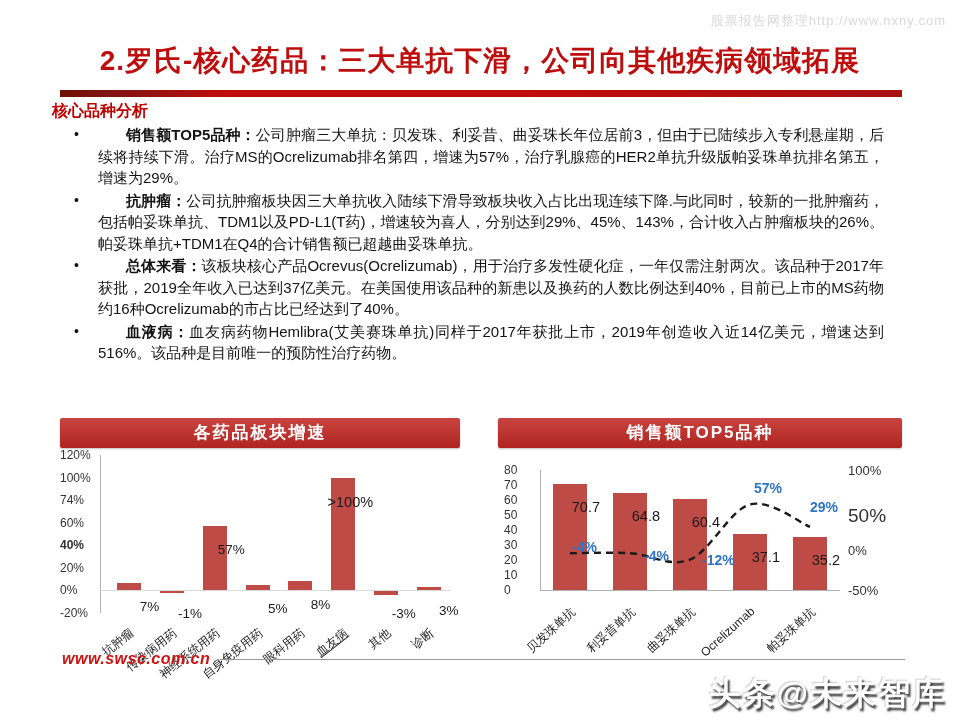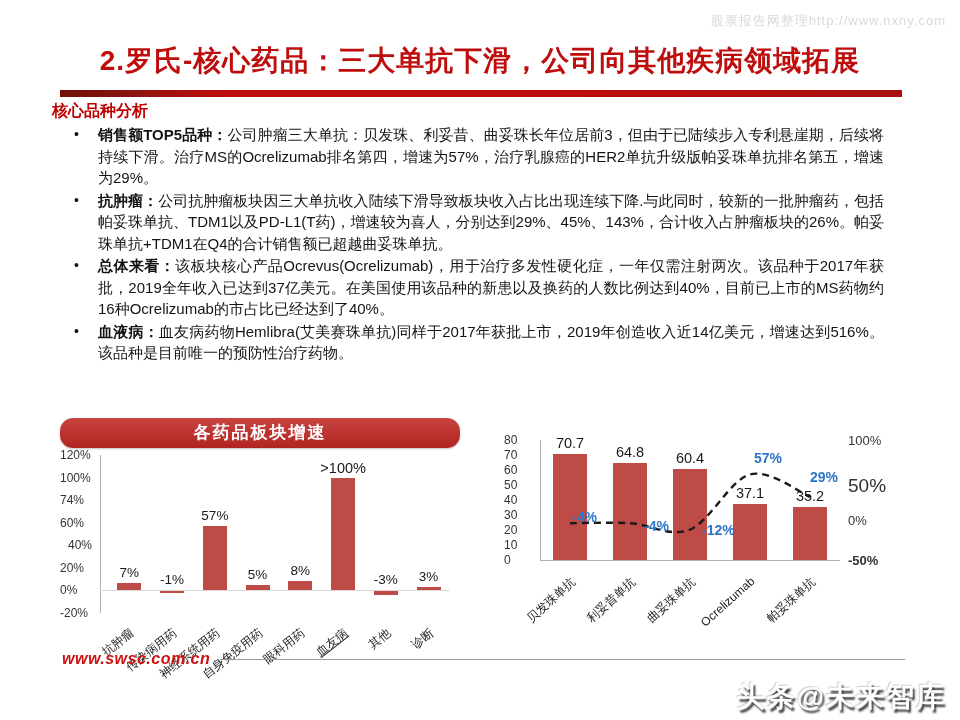--- a/index.html
+++ b/index.html
@@ -14,51 +14,51 @@
 
   .divider { position:absolute; left:60px; top:90px; width:842px; height:7px;
              background:linear-gradient(90deg,#6e1208 0%,#8e1410 9%,#c00c0c 20%,#c00c0c 55%,#a81010 100%); }
 
   .section-heading { position:absolute; left:52px; top:101px; font-size:16px; font-weight:bold; color:#c00000; }
 
   .bullets { position:absolute; left:66px; top:124px; width:818px; }
   .bullet-row { display:flex; margin-bottom:1px; }
   .bullet-dot { width:32px; flex:0 0 32px; font-size:14px; color:#111; line-height:21.5px; padding-left:8px; }
   .bullet-text { flex:1; font-size:15px; line-height:21.5px; color:#141414; text-align:justify; }
-  .bullet-text b { font-weight:bold; }
+  .bullet-text b { font-weight:bold;margin-left:28px; }
 
   .summary { position:absolute; left:66px; top:374px; width:822px;
              font-size:15.5px; font-weight:bold; color:#111; line-height:21px; }
 
   .panel { position:absolute; top:418px; }
   .panel.left  { left:60px;  width:400px; }
   .panel.right { left:498px; width:404px; }
-  .banner { height:30px; border-radius:13px; background:linear-gradient(#c84440,#b02420);
+  .banner { height:30px; border-radius:2px; background:linear-gradient(#c84440,#b02420);
             color:#fff; font-size:17px; font-weight:bold; text-align:center; line-height:30px;
             box-shadow:0 1px 2px rgba(0,0,0,0.25); letter-spacing:2px; }
   .chart { position:relative; width:100%; height:240px; margin-top:0; }
 
   .axis-line { position:absolute; background:#b0b0b0; }
   .grid-zero { position:absolute; height:1px; background:#d9d9d9; }
   .tick { position:absolute; font-size:12px; color:#333; }
   .tick.left { text-align:left; }
   .bar { position:absolute; background:#bf4b47; }
-  .bar-label { position:absolute; font-size:13.5px; color:#1a1a1a; text-align:center; white-space:nowrap; }
+  .bar-label { position:absolute; font-size:13.5px; color:#1a1a1a; text-align:right; white-space:nowrap;margin-top:34px; }
   .bar-label.big { font-size:14.5px; }
   .cat { position:absolute; font-size:12px; color:#222; text-align:right; white-space:nowrap;
          transform-origin:100% 0; transform:rotate(-38deg); }
   .cat.u { text-decoration:underline; }
   .line-label { position:absolute; font-size:14px; font-weight:bold; white-space:nowrap; }
 
   .site-row { position:absolute; left:62px; top:650px; right:55px; display:flex; align-items:center;font-style:italic; }
   .site-link { color:#cc1111; font-weight:bold; font-size:16px; letter-spacing:0.5px; }
   .site-rule { flex:1; border-top:1px solid #999; margin-left:10px; height:0; }
   .source { position:absolute; left:62px; top:674px; font-size:13.5px; font-style:italic; color:#333; letter-spacing:1px; }
 
-  .wm-bottom { position:absolute; right:14px; bottom:4px; font-size:28px; font-weight:bold; color:#ffffff;
+  .wm-bottom { position:absolute; right:14px; bottom:4px; font-size:32px; font-weight:bold; color:#ffffff;
                letter-spacing:2px;
                text-shadow:2px 3px 2px rgba(45,45,45,0.9), -1px -1px 1px rgba(160,160,160,0.5); }
 </style>
 </head>
 <body>
 
 <div class="slide">
 
   <div class="wm-top">股票报告网整理http://www.nxny.com</div>
 
@@ -89,21 +89,21 @@
 
   <div class="panel left">
     <div class="banner">各药品板块增速</div>
     <div class="chart" id="chart-left">
         <div class="axis-line" style="left: 40px; top: 7px; width: 1px; height: 158px;"></div>
         <div class="grid-zero" style="left: 40px; top: 142.429px; width: 350px;"></div>
         <div class="tick left" style="left: 0px; width: 36px; top: 0px;">120%</div>
         <div class="tick left" style="left: 0px; width: 36px; top: 22.5714px;">100%</div>
         <div class="tick left" style="left: 0px; width: 36px; top: 45.1429px;">74%</div>
         <div class="tick left" style="left: 0px; width: 36px; top: 67.7143px;">60%</div>
-        <div class="tick left" style="left: 8px; width: 36px; top: 90.2857px;">40%</div>
+        <div class="tick left" style="left: 0px; width: 36px; top: 90.2857px; font-weight: bold;">40%</div>
         <div class="tick left" style="left: 0px; width: 36px; top: 112.857px;">20%</div>
         <div class="tick left" style="left: 0px; width: 36px; top: 135.429px;">0%</div>
         <div class="tick left" style="left: 0px; width: 36px; top: 158px;">-20%</div>
         <div class="bar" style="left: 57.375px; top: 134.529px; width: 24px; height: 7.9px; background: rgb(191, 75, 71);"></div>
         <div class="bar-label" style="left: 39.375px; width: 60px; top: 116.529px;">7%</div>
         <div class="cat" style="left: -22.625px; width: 90px; top: 177px;">抗肿瘤</div>
         <div class="bar" style="left: 100.125px; top: 143.429px; width: 24px; height: 1.12857px; background: rgb(191, 75, 71);"></div>
         <div class="bar-label" style="left: 82.125px; width: 60px; top: 124.429px;">-1%</div>
         <div class="cat" style="left: 20.125px; width: 90px; top: 177px;">传染病用药</div>
         <div class="bar" style="left: 142.875px; top: 78.1px; width: 24px; height: 64.3286px; background: rgb(191, 75, 71);"></div>
@@ -121,36 +121,37 @@
         <div class="bar" style="left: 313.875px; top: 143.429px; width: 24px; height: 3.38571px; background: rgb(191, 75, 71);"></div>
         <div class="bar-label" style="left: 295.875px; width: 60px; top: 124.429px;">-3%</div>
         <div class="cat" style="left: 233.875px; width: 90px; top: 177px;">其他</div>
         <div class="bar" style="left: 356.625px; top: 139.043px; width: 24px; height: 3.38571px; background: rgb(191, 75, 71);"></div>
         <div class="bar-label" style="left: 338.625px; width: 60px; top: 121.043px;">3%</div>
         <div class="cat" style="left: 276.625px; width: 90px; top: 177px;">诊断</div>
       </div>
   </div>
 
   <div class="panel right">
+    <div class="banner">销售额TOP5品种</div>
     <div class="chart" id="chart-right">
         <div class="axis-line" style="left: 42px; top: 22px; width: 1px; height: 120px;"></div>
         <div class="grid-zero" style="left: 42px; top: 142px; width: 300px; background: rgb(176, 176, 176);"></div>
         <div class="tick left" style="left: 6px; width: 30px; top: 15px;">80</div>
         <div class="tick left" style="left: 6px; width: 30px; top: 30px;">70</div>
         <div class="tick left" style="left: 6px; width: 30px; top: 45px;">60</div>
         <div class="tick left" style="left: 6px; width: 30px; top: 60px;">50</div>
         <div class="tick left" style="left: 6px; width: 30px; top: 75px;">40</div>
         <div class="tick left" style="left: 6px; width: 30px; top: 90px;">30</div>
         <div class="tick left" style="left: 6px; width: 30px; top: 105px;">20</div>
         <div class="tick left" style="left: 6px; width: 30px; top: 120px;">10</div>
         <div class="tick left" style="left: 6px; width: 30px; top: 135px;">0</div>
         <div class="tick" style="left: 350px; width: 52px; top: 15px; font-size: 13px;">100%</div>
         <div class="tick" style="left: 350px; width: 52px; top: 57px; font-size: 19px;">50%</div>
         <div class="tick" style="left: 350px; width: 52px; top: 95px; font-size: 13px;">0%</div>
-        <div class="tick" style="left: 350px; width: 52px; top: 135px; font-size: 13px; font-weight: bold;">-50%</div>
+        <div class="tick" style="left: 350px; width: 52px; top: 135px; font-size: 13px;">-50%</div>
         <div class="bar" style="left: 55px; top: 35.95px; width: 34px; height: 106.05px; background: rgb(191, 75, 71);"></div>
         <div class="bar-label big" style="left: 42px; width: 60px; top: 16.95px;">70.7</div>
         <div class="cat" style="left: -40px; width: 110px; top: 156px; transform: rotate(-42deg);">贝发珠单抗</div>
         <div class="bar" style="left: 115px; top: 44.8px; width: 34px; height: 97.2px; background: rgb(191, 75, 71);"></div>
         <div class="bar-label big" style="left: 102px; width: 60px; top: 25.8px;">64.8</div>
         <div class="cat" style="left: 20px; width: 110px; top: 156px; transform: rotate(-42deg);">利妥昔单抗</div>
         <div class="bar" style="left: 175px; top: 51.4px; width: 34px; height: 90.6px; background: rgb(191, 75, 71);"></div>
         <div class="bar-label big" style="left: 162px; width: 60px; top: 32.4px;">60.4</div>
         <div class="cat" style="left: 80px; width: 110px; top: 156px; transform: rotate(-42deg);">曲妥珠单抗</div>
         <div class="bar" style="left: 235px; top: 86.35px; width: 34px; height: 55.65px; background: rgb(191, 75, 71);"></div>

